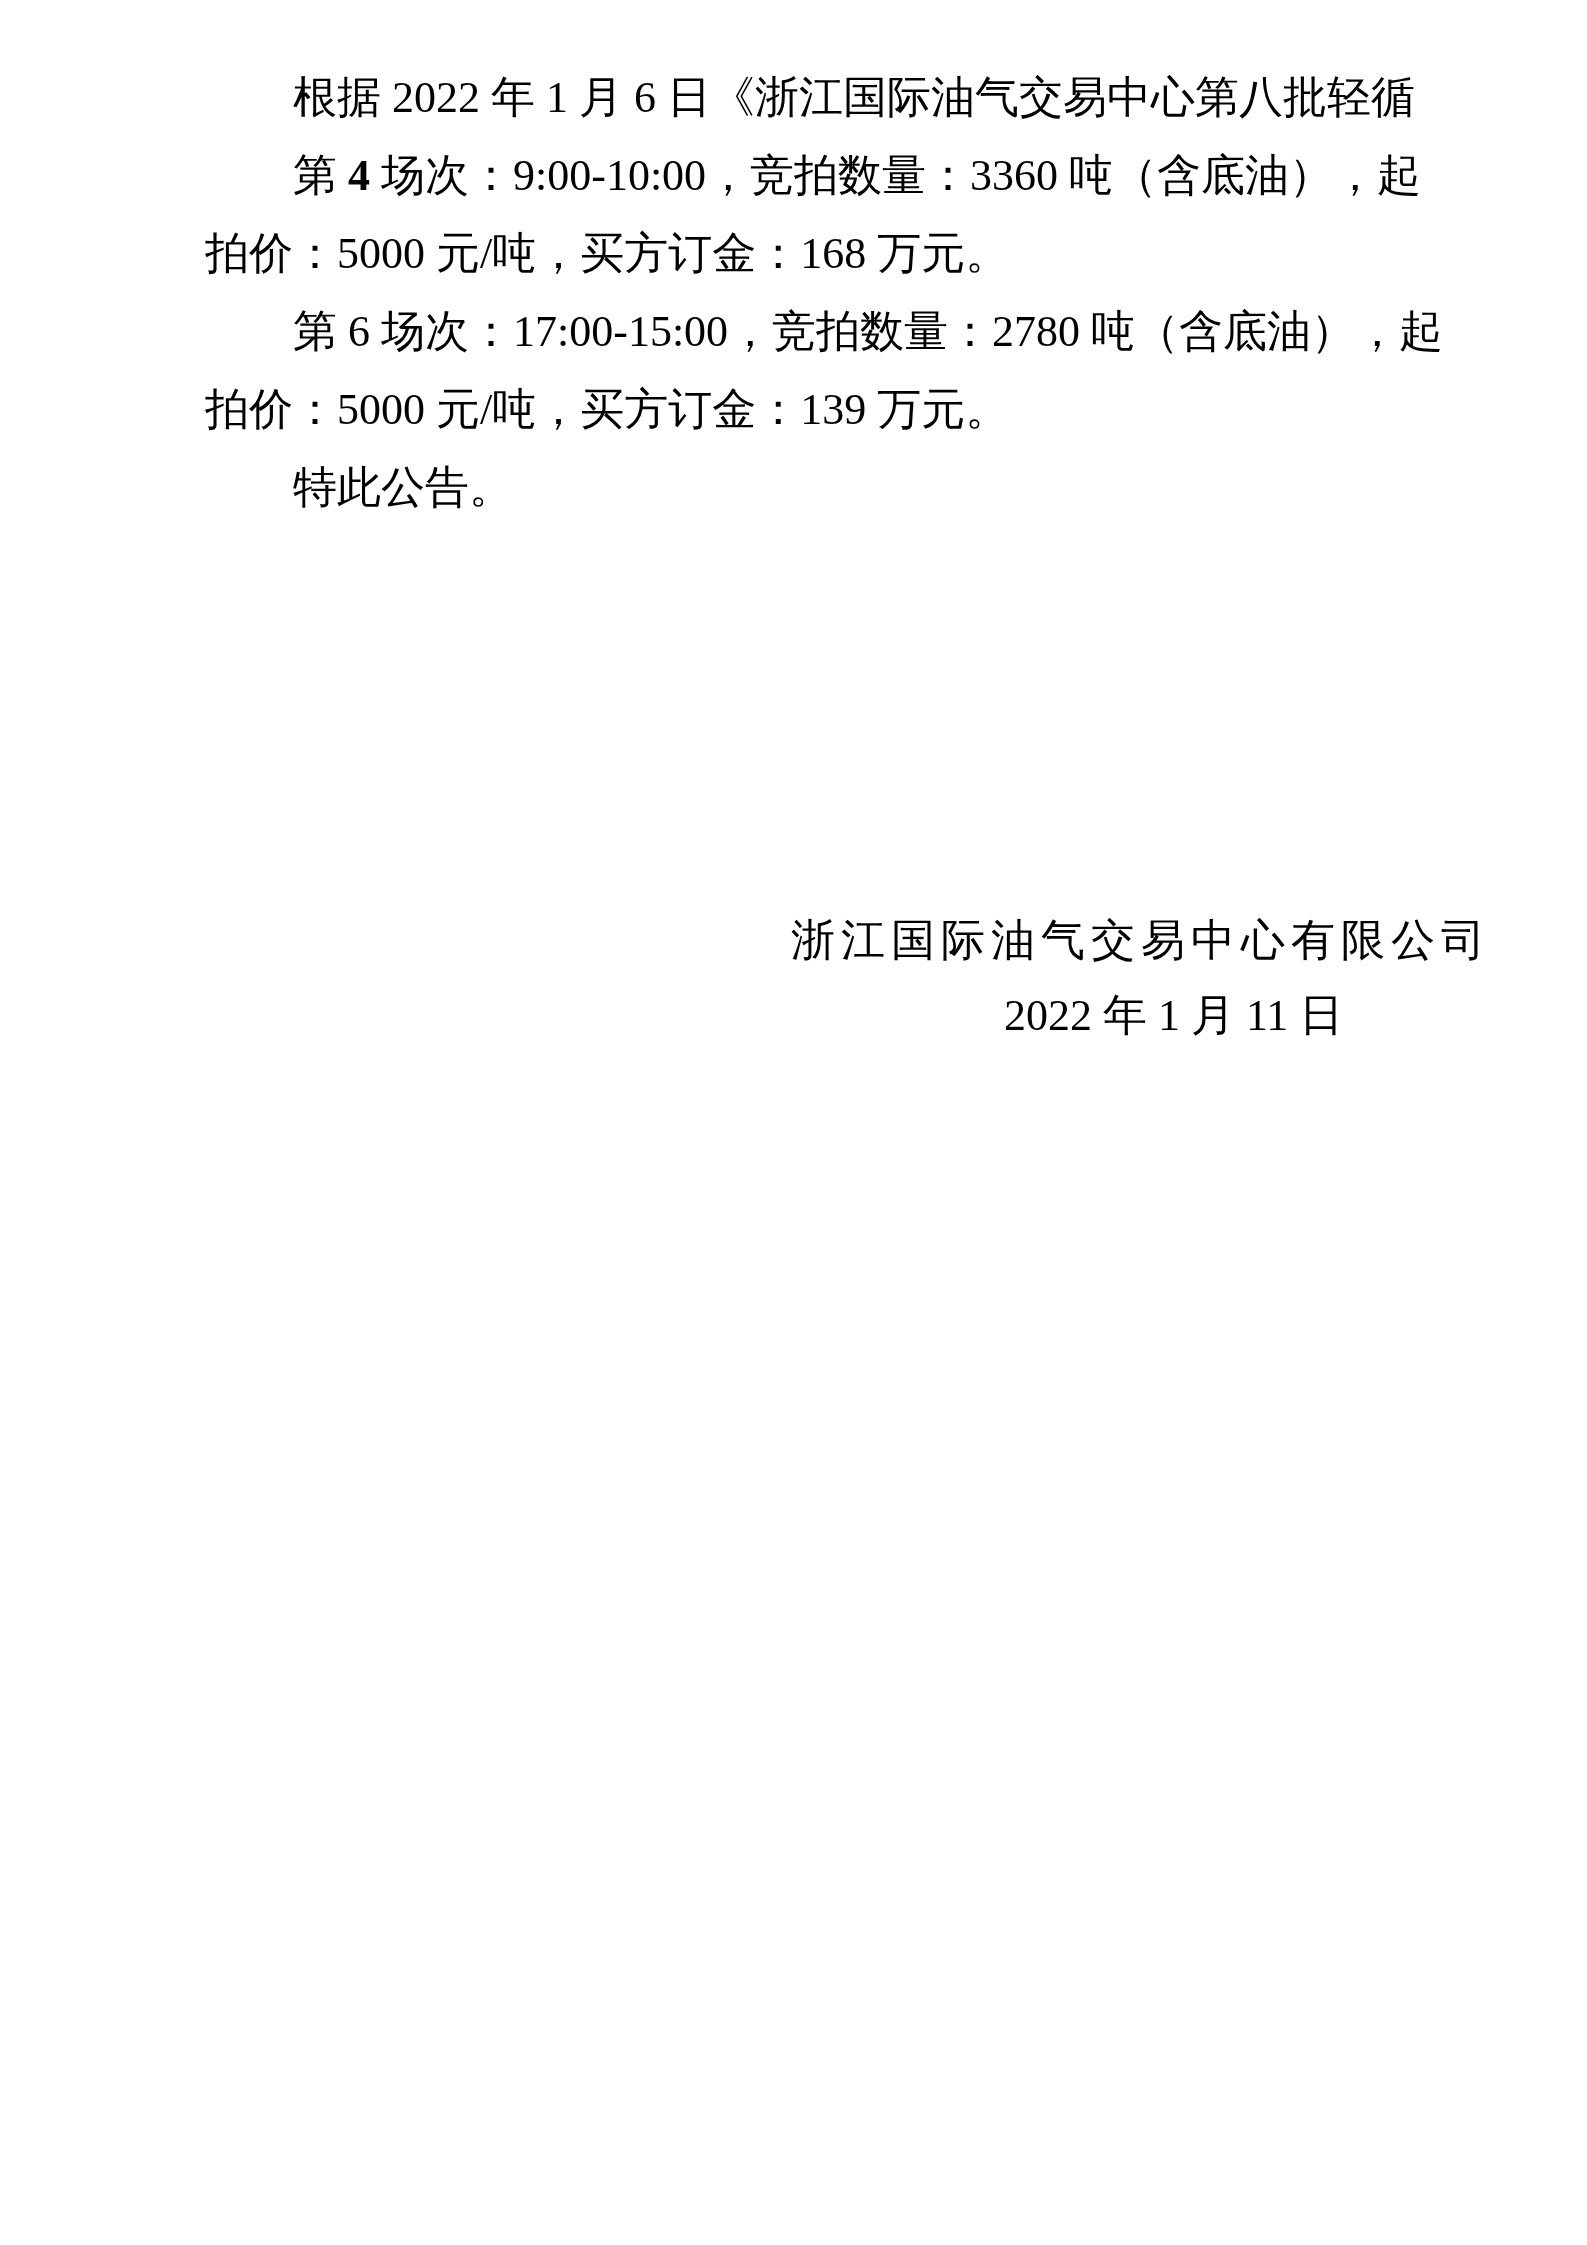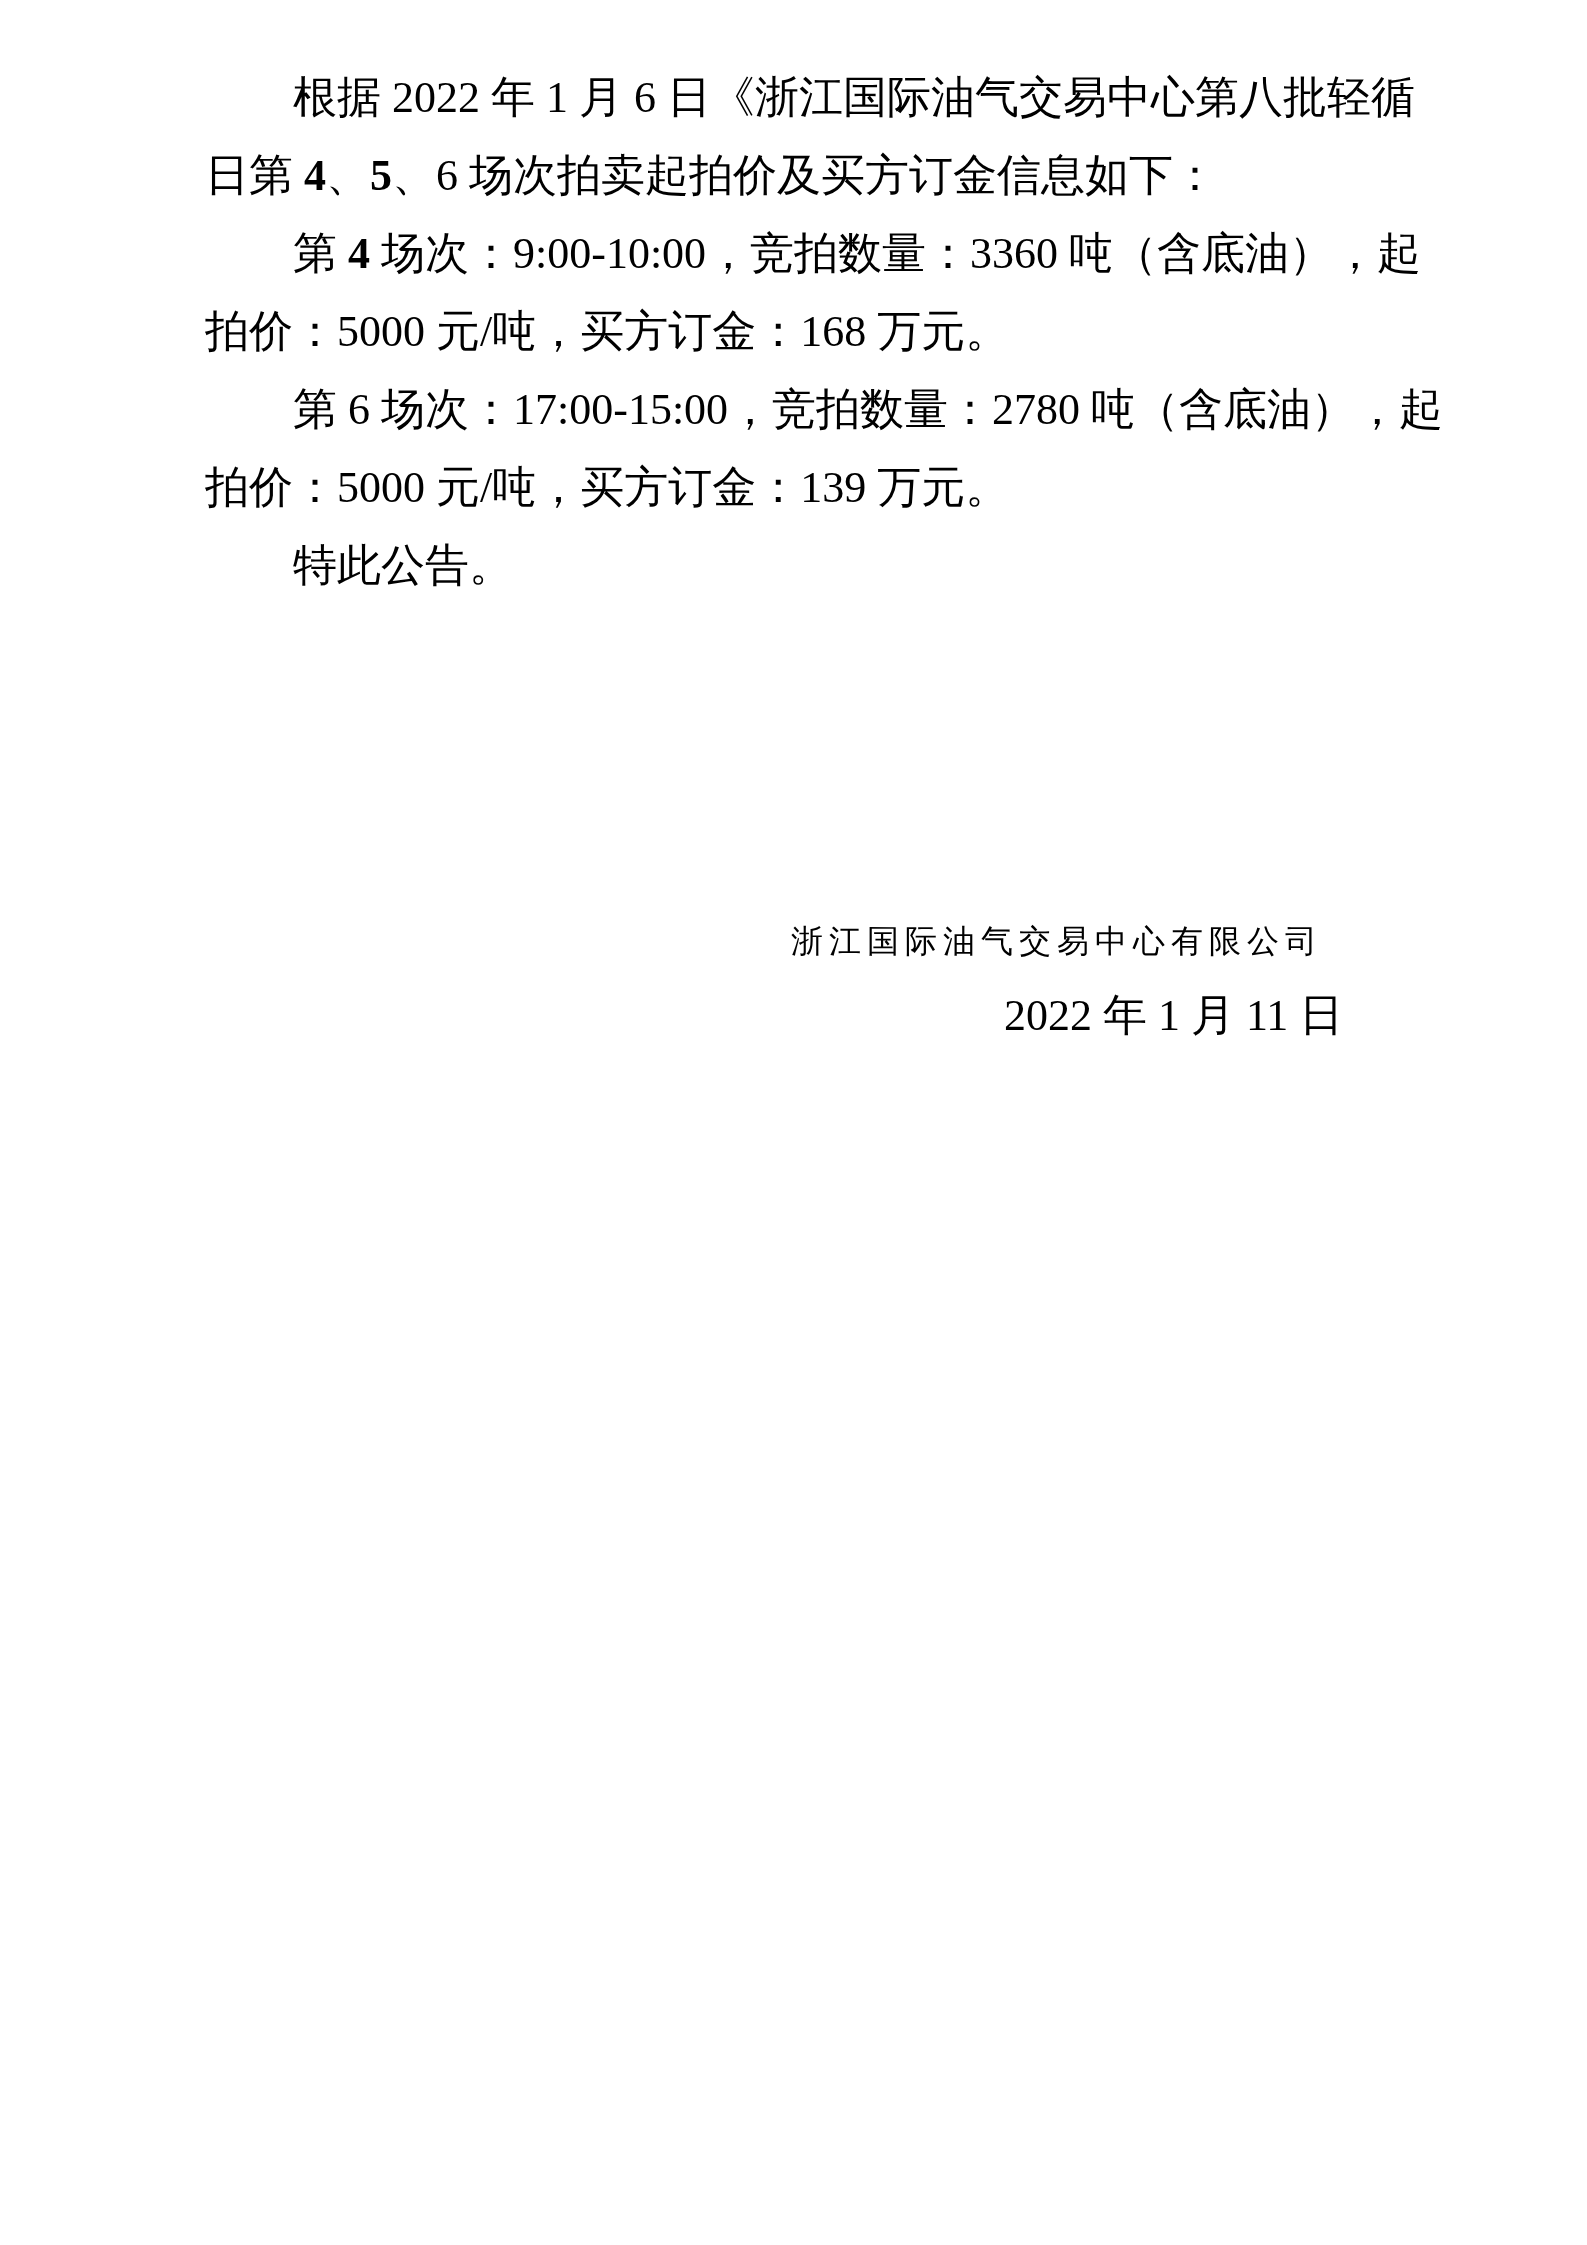--- a/index.html
+++ b/index.html
@@ -30,41 +30,40 @@
   }
   .line.indent {
     text-indent: 88px;
   }
   .seg { font-weight: normal; margin-top: 11px; }
   .seg.bold { font-weight: bold; }
   .signature-company {
     position: absolute;
     left: 791px;
     top: 902px;
-    font-size: 32px;
+    font-size: 44px;
     line-height: 78px;
     letter-spacing: 6px;
     white-space: pre;
   }
   .signature-date {
     position: absolute;
     left: 1004px;
     top: 977px;
     font-size: 44px;
     line-height: 78px;
     white-space: pre;
   }
 </style>
 </head>
 <body>
 
 <div class="page">
   <div class="doc-body" id="doc-body">
       <div class="line indent"><span class="seg">根据 2022 年 1 月 6 日《浙江国际油气交易中心第八批轻循</span></div>
-      <div class="line"><span class="seg">日第 </span><span class="seg bold">4</span><span class="seg">、</span><span class="seg bold">5</span><span class="seg">、6 场次拍卖起拍价及买方订金信息如下：</span></div>
       <div class="line indent"><span class="seg">第 </span><span class="seg bold">4</span><span class="seg"> 场次：9:00-10:00，竞拍数量：3360 吨（含底油），起</span></div>
       <div class="line"><span class="seg">拍价：5000 元/吨，买方订金：168 万元。</span></div>
       <div class="line indent"><span class="seg">第 6 场次：17:00-15:00，竞拍数量：2780 吨（含底油），起</span></div>
       <div class="line"><span class="seg">拍价：5000 元/吨，买方订金：139 万元。</span></div>
       <div class="line indent"><span class="seg">特此公告。</span></div>
     </div>
   <div class="signature-company">浙江国际油气交易中心有限公司</div>
   <div class="signature-date">2022 年 1 月 11 日</div>
 </div>
 

